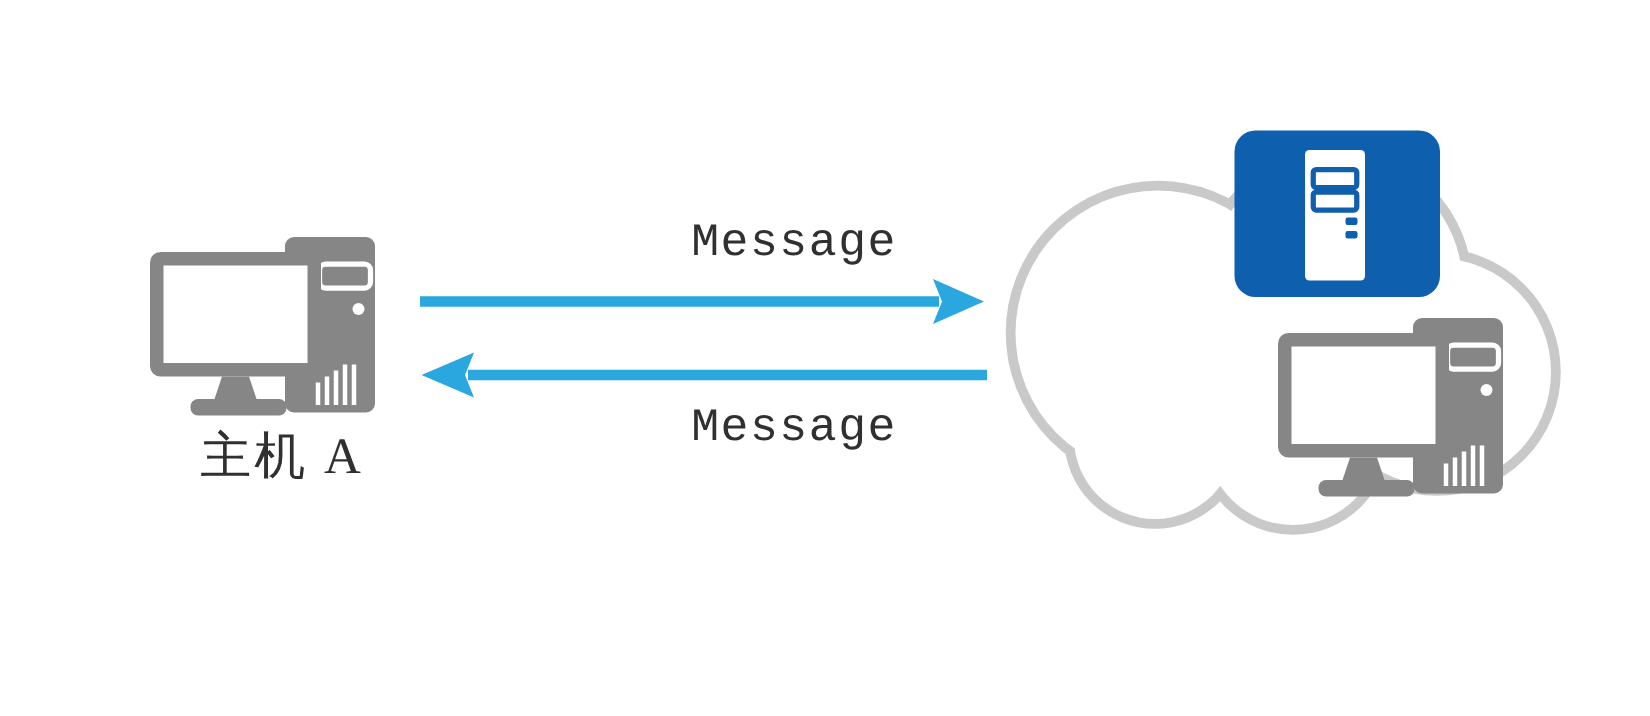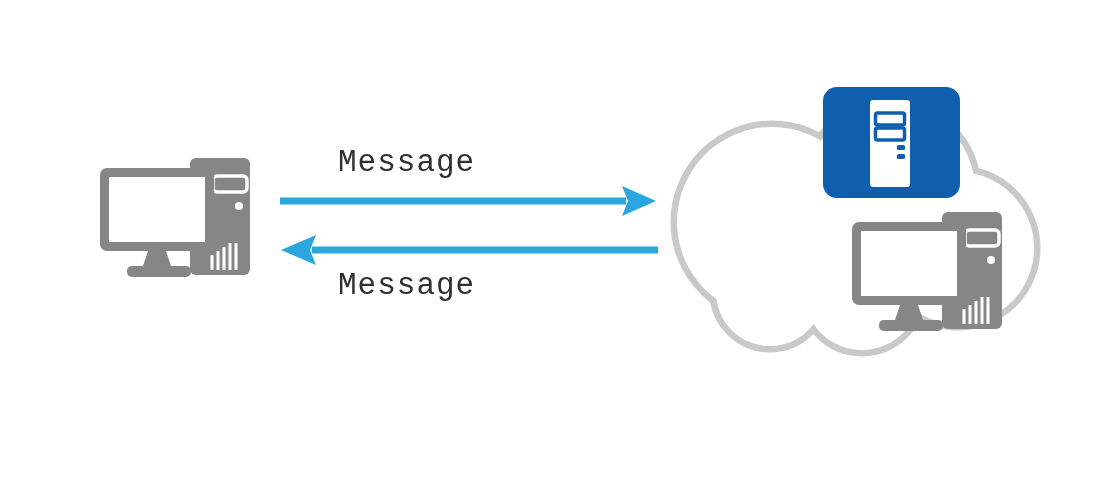--- a/index.html
+++ b/index.html
@@ -11,21 +11,21 @@
     overflow: hidden;
     font-family: "Liberation Sans", sans-serif;
   }
   svg.scene { position: absolute; left: 0; top: 0; }
   .label { position: absolute; color: #303030; }
   .msg {
     font-family: "Liberation Mono", "DejaVu Sans Mono", monospace;
     font-size: 31px;
     letter-spacing: 1px;
     width: 260px;
-    text-align: left;
+    text-align: right;
   }
   .msg-top { left: 338px; top: 145px; }
   .msg-bottom { left: 338px; top: 268px; }
   .host-label {
     font-family: "Liberation Serif", "DejaVu Serif", serif;
     font-size: 34px;
     letter-spacing: 2px;
     left: 88px;
     top: 281px;
     width: 200px;
@@ -90,14 +90,15 @@
     <g>
       <path d="M312 250 H658" stroke-width="7" fill="none" stroke="#29a7de"></path>
       <polygon points="316,235 281,250 316,265 310,250" fill="#29a7de"></polygon>
     </g>
   </svg>
 
   <div class="label msg msg-top">Message</div>
 
   <div class="label msg msg-bottom">Message</div>
 
+  <div class="label host-label">主机 A</div>
 
 </div>
 
 </body></html>

